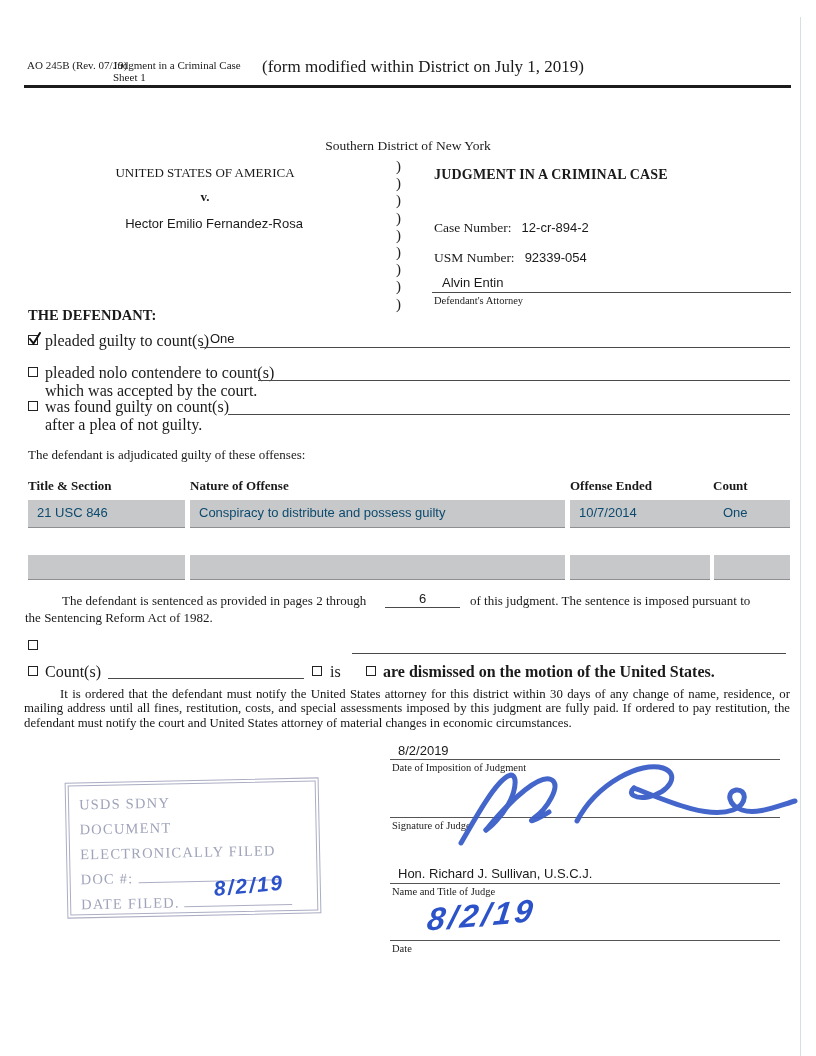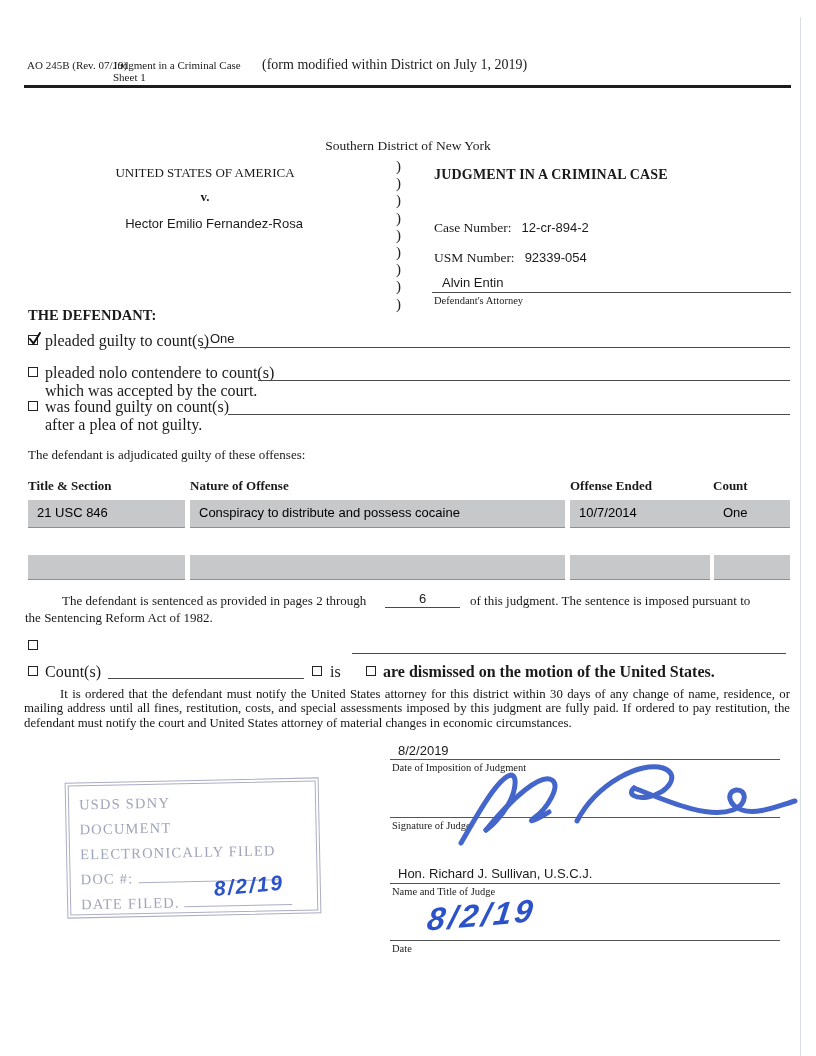--- a/index.html
+++ b/index.html
@@ -10,21 +10,21 @@
     font-family:"Liberation Serif", serif; color:#1a1a1a;
   }
   .abs { position:absolute; }
   .sans  { font-family:"Liberation Sans", sans-serif; }
   .b { font-weight:bold; }
   .small-label { font-size:10.5px; color:#222; }
   .uline { position:absolute; border-bottom:1px solid #4a4a4a; height:0; }
 
   
   .hdr-small { font-size:11px; }
-  .hdr-note  { font-size:14px; }
+  .hdr-note  { font-size:17px; }
   .double-rule {
     position:absolute; left:24px; top:68px; width:767px; height:3px;
     border-top:2px solid #1c1c1c; border-bottom:1.5px solid #1c1c1c;
   }
   .court-title {
     left:0; right:0; top:84px; text-align:center;
     font-variant:small-caps; font-size:28px; letter-spacing:.5px; color:#111;
   }
   .district { left:0; right:0; top:121px; text-align:center; font-size:13.5px; }
 
@@ -45,21 +45,21 @@
   .check-icon { display:none; position:absolute; left:-1px; top:-4px; width:14px; height:14px; }
   .checkbox.checked .check-icon { display:block; }
   .cb-label { font-size:16px; }
   .fill-val { font-family:"Liberation Sans", sans-serif; font-size:13px; }
 
   
   .tbl-head { font-size:13px; font-weight:bold; }
   .band {
     position:absolute; height:28px; background:#c7c8ca;
     border-bottom:1.5px solid #8f8f93;
-    font-family:"Liberation Sans", sans-serif; font-size:13px; color:#000000;
+    font-family:"Liberation Sans", sans-serif; font-size:13px; color:#0c4a6e;
     line-height:26px; padding-left:9px; overflow:hidden;
   }
   .band.empty { height:25px; }
 
   .body-13 { font-size:13px; }
   .order-par {
     left:24px; top:670px; width:766px; text-align:justify;
     font-size:12.8px; line-height:14.3px; text-indent:36px; color:#151515;
   }
 
@@ -147,21 +147,21 @@
   <div class="abs cb-label" style="left:45px; top:399px;">after a plea of not guilty.</div>
 
   <div class="abs body-13" style="left:28px; top:430px;">The defendant is adjudicated guilty of these offenses:</div>
 
   <div class="abs tbl-head" style="left:28px;  top:461px;">Title &amp; Section</div>
   <div class="abs tbl-head" style="left:190px; top:461px;">Nature of Offense</div>
   <div class="abs tbl-head" style="left:570px; top:461px;">Offense Ended</div>
   <div class="abs tbl-head" style="left:713px; top:461px;">Count</div>
 
   <div class="band" style="left:28px;  top:483px; width:157px;">21 USC 846</div>
-  <div class="band" style="left:190px; top:483px; width:375px;">Conspiracy to distribute and possess cocaine</div>
+  <div class="band" style="left:190px; top:483px; width:375px;">Conspiracy to distribute and possess guilty</div>
   <div class="band" style="left:570px; top:483px; width:152px;">10/7/2014</div>
   <div class="band" style="left:714px; top:483px; width:76px;">One</div>
 
   <div class="band empty" style="left:28px;  top:538px; width:157px;"></div>
   <div class="band empty" style="left:190px; top:538px; width:375px;"></div>
   <div class="band empty" style="left:570px; top:538px; width:140px;"></div>
   <div class="band empty" style="left:714px; top:538px; width:76px;"></div>
 
   <div class="abs body-13" style="left:62px; top:576px;">The defendant is sentenced as provided in pages 2 through</div>
   <div class="abs fill-val" style="left:385px; top:574px; width:75px; text-align:center;">6</div>

